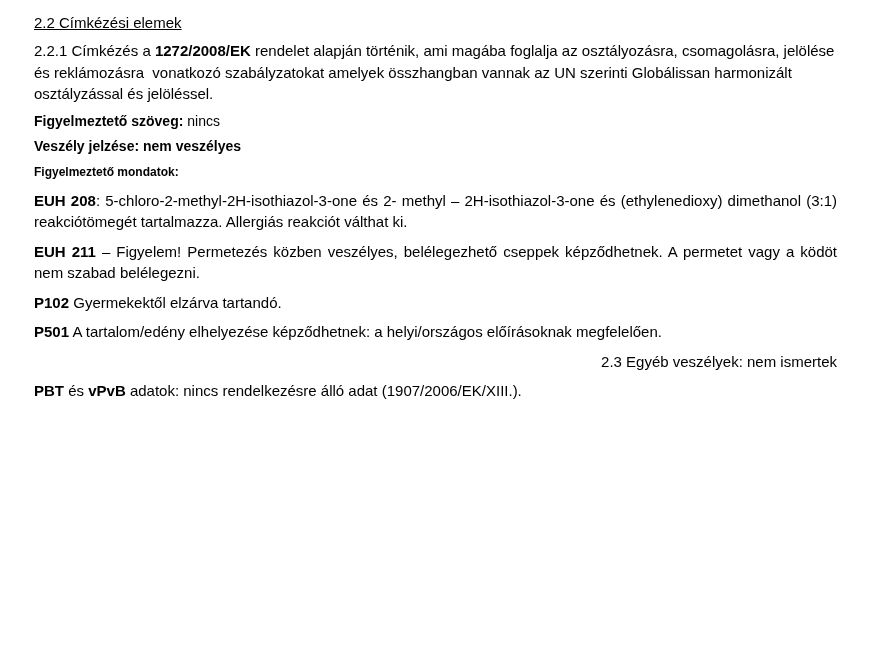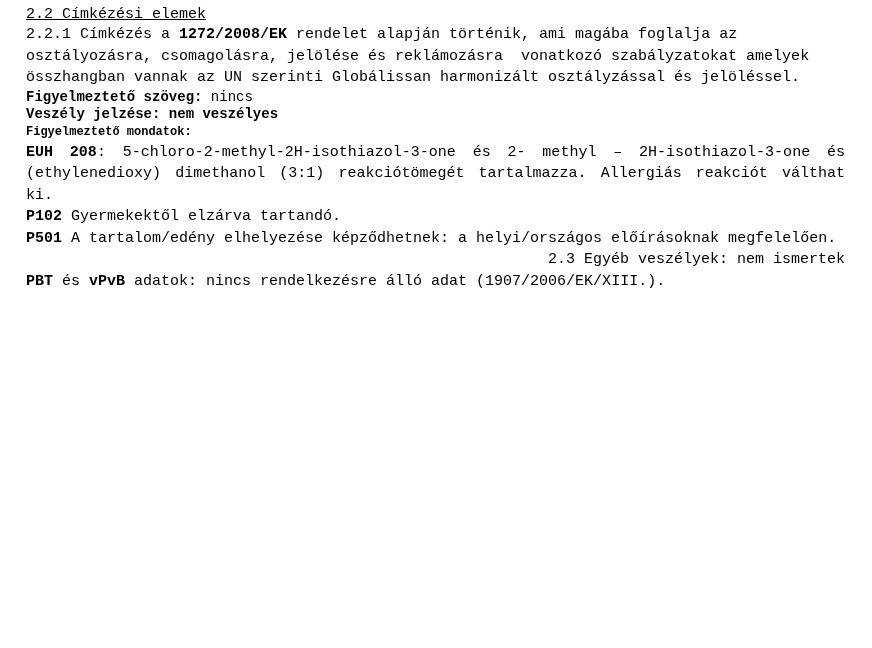--- a/index.html
+++ b/index.html
@@ -7,21 +7,21 @@
     position: relative;
     width: 872px;
     height: 648px;
     box-sizing: border-box;
     background: #ffffff;
     color: #000000;
     font-family: "Liberation Sans", "DejaVu Sans", sans-serif;
     padding: 5px 27px 0 26px;
     overflow: hidden;
   }
-  .page p, .page h1, .page h2 { margin: 0; padding: 0; font-family: Liberation Mono, monospace; }
+  .page p, .page h1, .page h2 { margin: 8px; padding: 0; }
 
   .h-section {            
     font-size: 15px;
     font-weight: 400;
     line-height: 19px;
     text-decoration: underline;
   }
   .body-text {
     font-size: 15px;
     line-height: 21.5px;
@@ -64,20 +64,21 @@
   <p class="body-text mt-p221"><span>2.2.1 Címkézés a </span><b>1272/2008/EK</b><span> rendelet alapján történik, ami magába foglalja az osztályozásra, csomagolásra, jelölése és reklámozásra&nbsp; vonatkozó szabályzatokat amelyek összhangban vannak az UN szerinti Globálissan harmonizált osztályzással és jelöléssel.</span></p>
 
   <p class="small-bold mt-warn"><span>Figyelmeztető szöveg:</span><span class="val"> nincs</span></p>
 
   <p class="small-bold mt-hazard">Veszély jelzése: nem veszélyes</p>
 
   <h2 class="h-bold mt-h2a">Figyelmeztető mondatok:</h2>
 
   <p class="body-text justify mt-euh208"><b>EUH 208</b><span>: 5-chloro-2-methyl-2H-isothiazol-3-one és 2- methyl – 2H-isothiazol-3-one és (ethylenedioxy) dimethanol (3:1) reakciótömegét tartalmazza. Allergiás reakciót válthat ki.</span></p>
 
+  <p class="body-text justify mt-euh211"><b>EUH 211</b><span> – Figyelem! Permetezés közben veszélyes, belélegezhető cseppek képződhetnek. A permetet vagy a ködöt nem szabad belélegezni.</span></p>
 
 
   <p class="body-text mt-p102"><b>P102</b><span> Gyermekektől elzárva tartandó.</span></p>
 
   <p class="body-text mt-p501"><b>P501</b><span> A tartalom/edény elhelyezése képződhetnek: a helyi/országos előírásoknak megfelelően.</span></p>
 
   <p class="body-text mt-s23">2.3 Egyéb veszélyek: nem ismertek</p>
 
   <p class="body-text mt-pbt"><b>PBT</b><span> és </span><b>vPvB</b><span> adatok: nincs rendelkezésre álló adat (1907/2006/EK/XIII.).</span></p>
 

